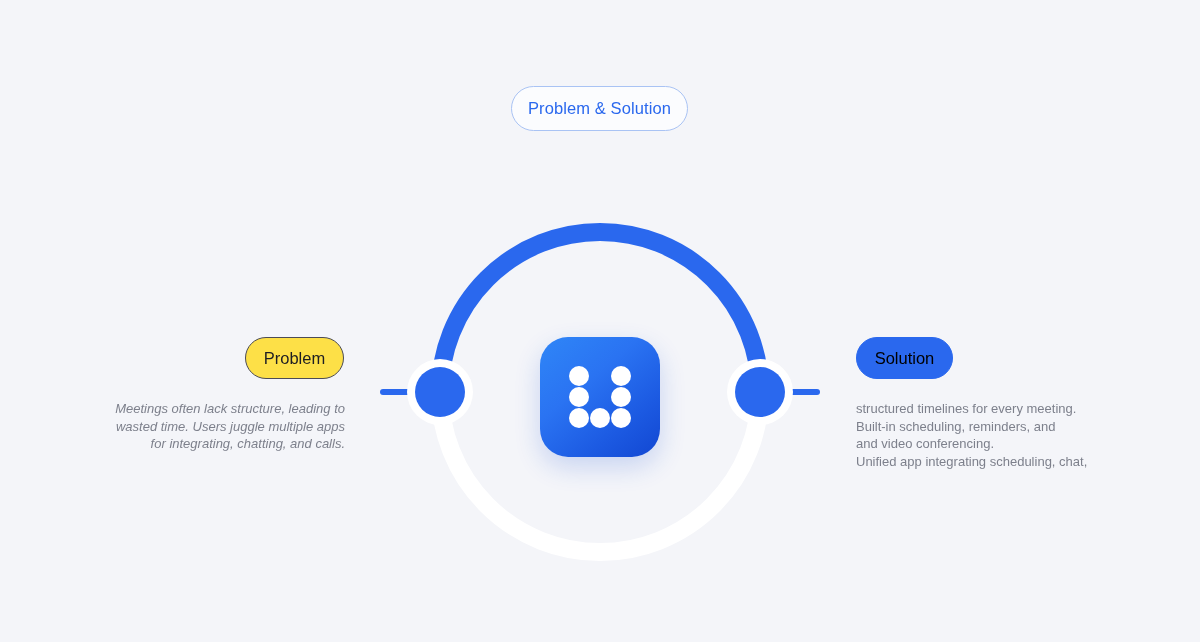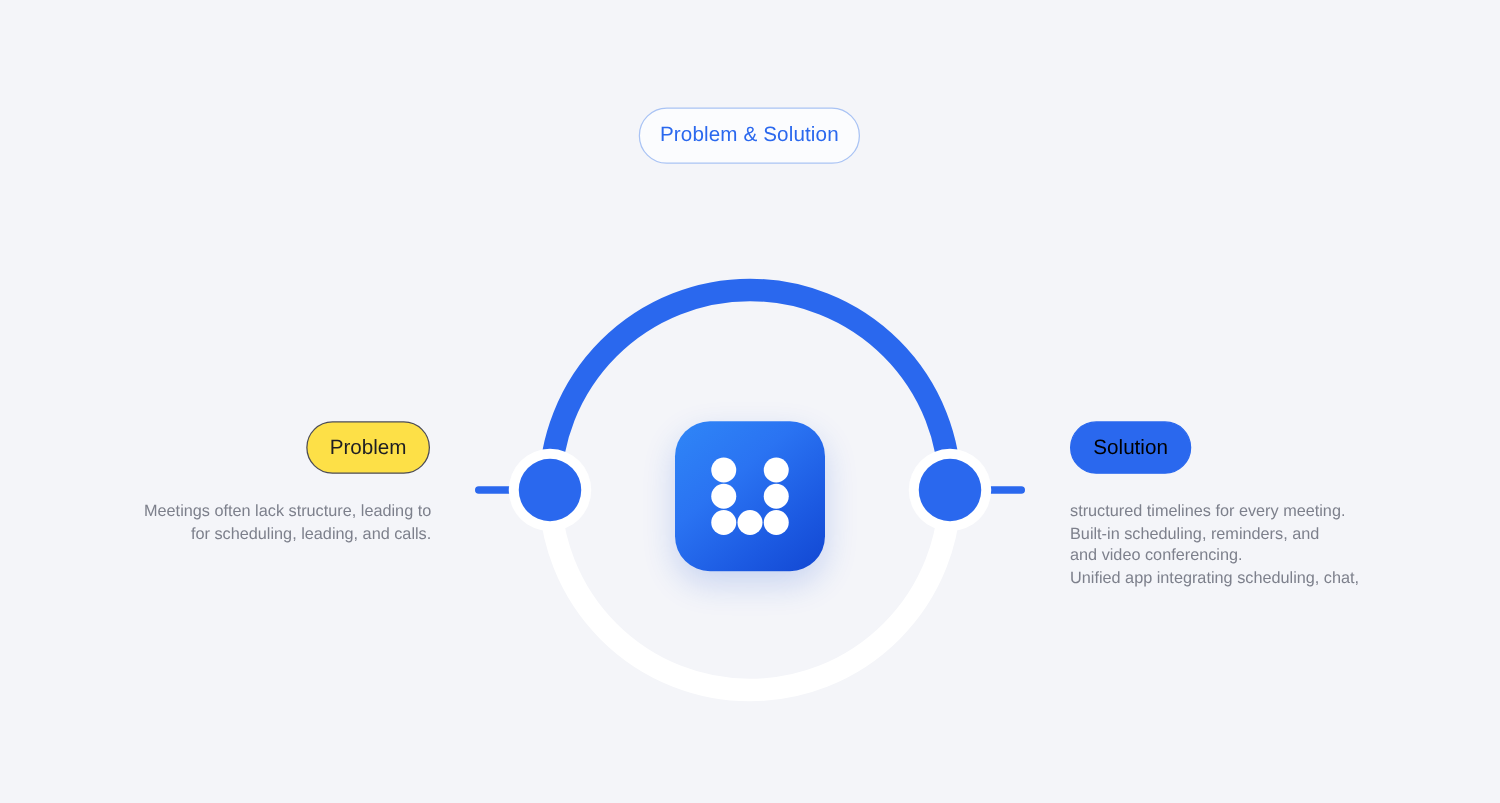--- a/index.html
+++ b/index.html
@@ -123,20 +123,21 @@
     position: absolute;
     font-size: 13px;
     line-height: 17.5px;
     color: #7d808c;
   }
   .desc.left {
     left: 95px;
     top: 400px;
     width: 250px;
     text-align: right;
+    font-style: italic;
   }
   .desc.right {
     left: 856px;
     top: 400px;
     width: 252px;
     text-align: left;
   }
   .desc p {
     margin: 0;
   }
@@ -182,21 +183,22 @@
       <span class="on"></span>
     </div>
   </div>
 
   <div class="label-pill problem">
     <span>Problem</span>
   </div>
 
   <div class="desc left">
     <p>Meetings often lack structure, leading to</p>
-    <p>for scheduling, leading, and calls.</p>
+    <p>wasted time. Users juggle multiple apps</p>
+    <p>for integrating, chatting, and calls.</p>
   </div>
 
   <div class="label-pill solution">
     <span>Solution</span>
   </div>
 
   <div class="desc right">
     <p>structured timelines for every meeting.</p>
     <p>Built-in scheduling, reminders, and</p>
     <p>and video conferencing.</p>

